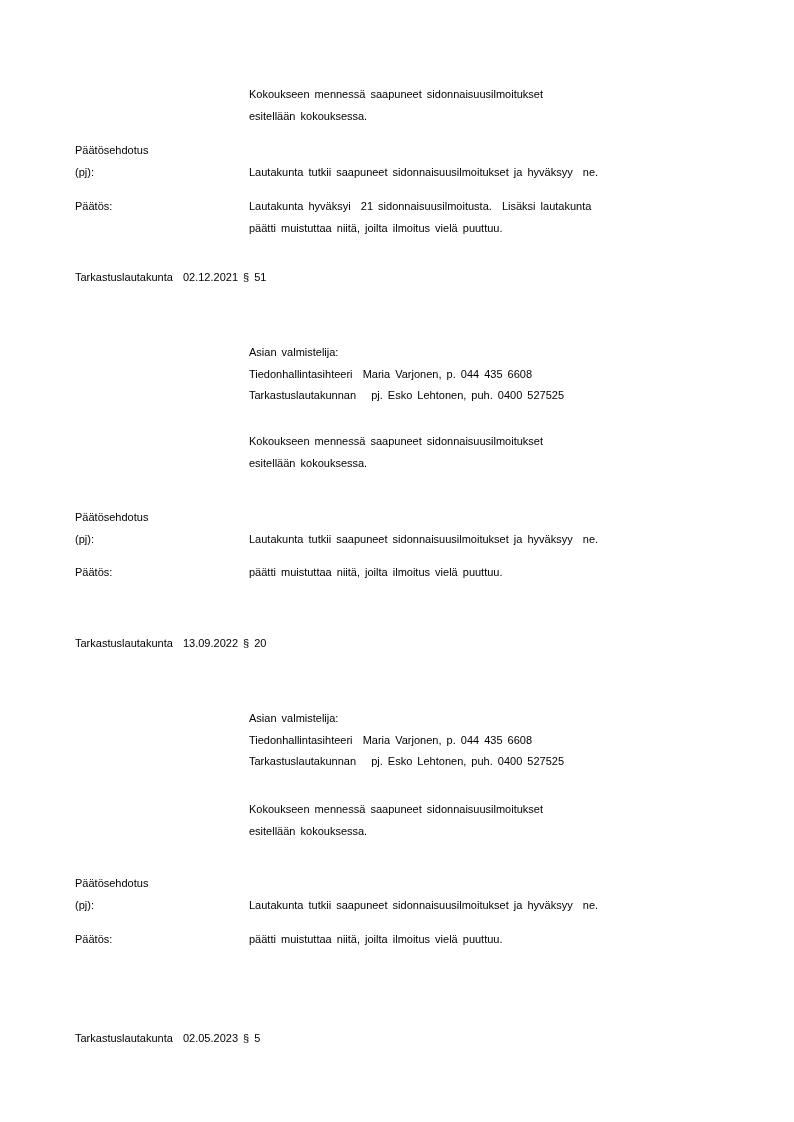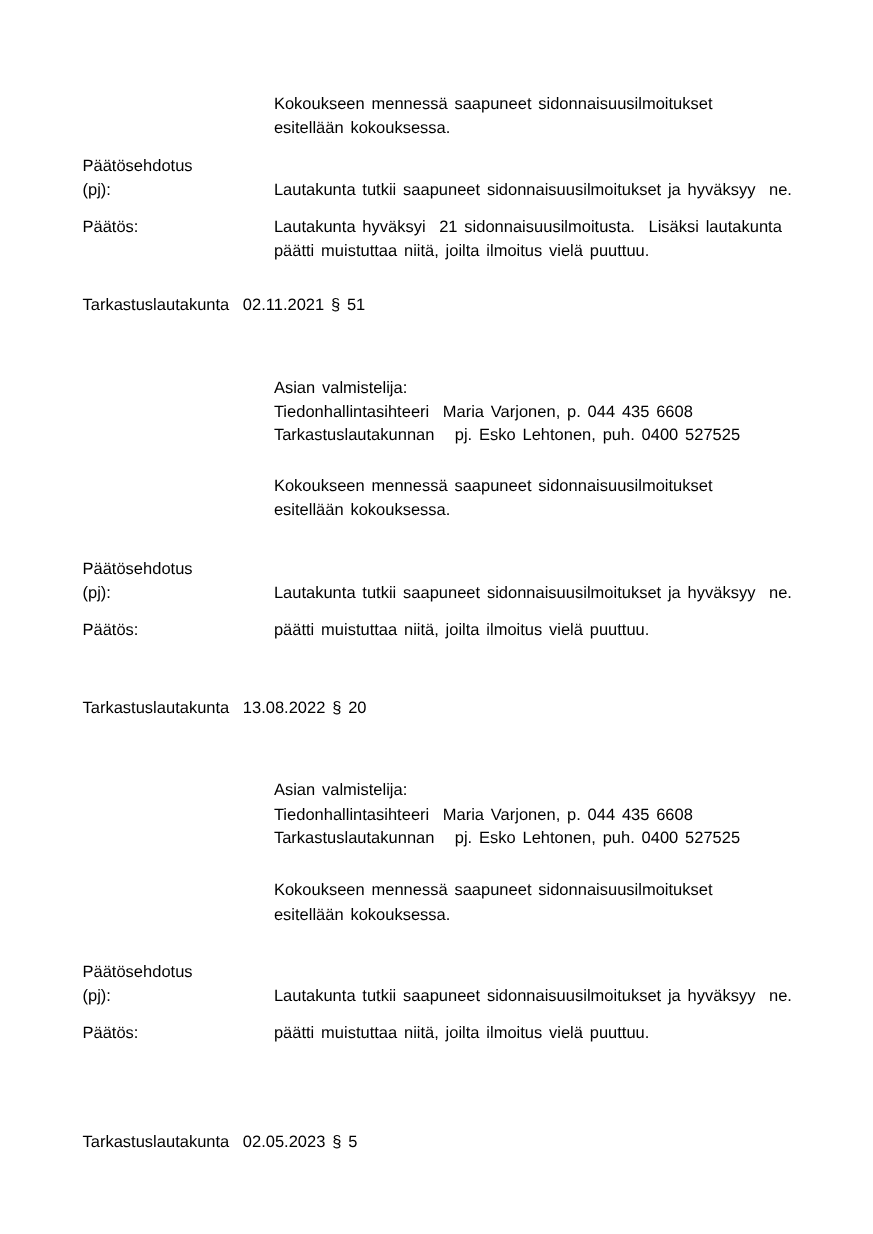--- a/index.html
+++ b/index.html
@@ -7,21 +7,21 @@
       padding: 0;
       background: #ffffff;
     }
     .page {
       position: relative;
       width: 794px;
       height: 1122px;
       background: #ffffff;
       color: #000000;
       font-family: "Liberation Sans", sans-serif;
-      font-size: 15px;
+      font-size: 11px;
       line-height: 21.5px;
       overflow: hidden;
     }
     .block {
       position: absolute;
     }
     .line {
       white-space: pre;
       word-spacing: 2px;
     }
@@ -47,21 +47,21 @@
 
     <div class="block" style="left:75px; top:196px;">
       <div class="line">Päätös:</div>
     </div>
     <div class="block" style="left:249px; top:196px;">
       <div class="line">Lautakunta hyväksyi  21 sidonnaisuusilmoitusta.  Lisäksi lautakunta</div>
       <div class="line">päätti muistuttaa niitä, joilta ilmoitus vielä puuttuu.</div>
     </div>
 
     <div class="block" style="left:75px; top:267px;">
-      <div class="line">Tarkastuslautakunta  02.11.2021 § 51</div>
+      <div class="line">Tarkastuslautakunta  02.12.2021 § 51</div>
     </div>
   </section>
 
   <section>
     <div class="block" style="left:249px; top:342px;">
       <div class="line">Asian valmistelija:</div>
       <div class="line">Tiedonhallintasihteeri  Maria Varjonen, p. 044 435 6608</div>
       <div class="line">Tarkastuslautakunnan   pj. Esko Lehtonen, puh. 0400 527525</div>
     </div>
 
@@ -79,21 +79,21 @@
     </div>
 
     <div class="block" style="left:75px; top:562px;">
       <div class="line">Päätös:</div>
     </div>
     <div class="block" style="left:249px; top:562px;">
       <div class="line">päätti muistuttaa niitä, joilta ilmoitus vielä puuttuu.</div>
     </div>
 
     <div class="block" style="left:75px; top:633px;">
-      <div class="line">Tarkastuslautakunta  13.08.2022 § 20</div>
+      <div class="line">Tarkastuslautakunta  13.09.2022 § 20</div>
     </div>
   </section>
 
   <section>
     <div class="block" style="left:249px; top:708px;">
       <div class="line">Asian valmistelija:</div>
       <div class="line">Tiedonhallintasihteeri  Maria Varjonen, p. 044 435 6608</div>
       <div class="line">Tarkastuslautakunnan   pj. Esko Lehtonen, puh. 0400 527525</div>
     </div>
 

